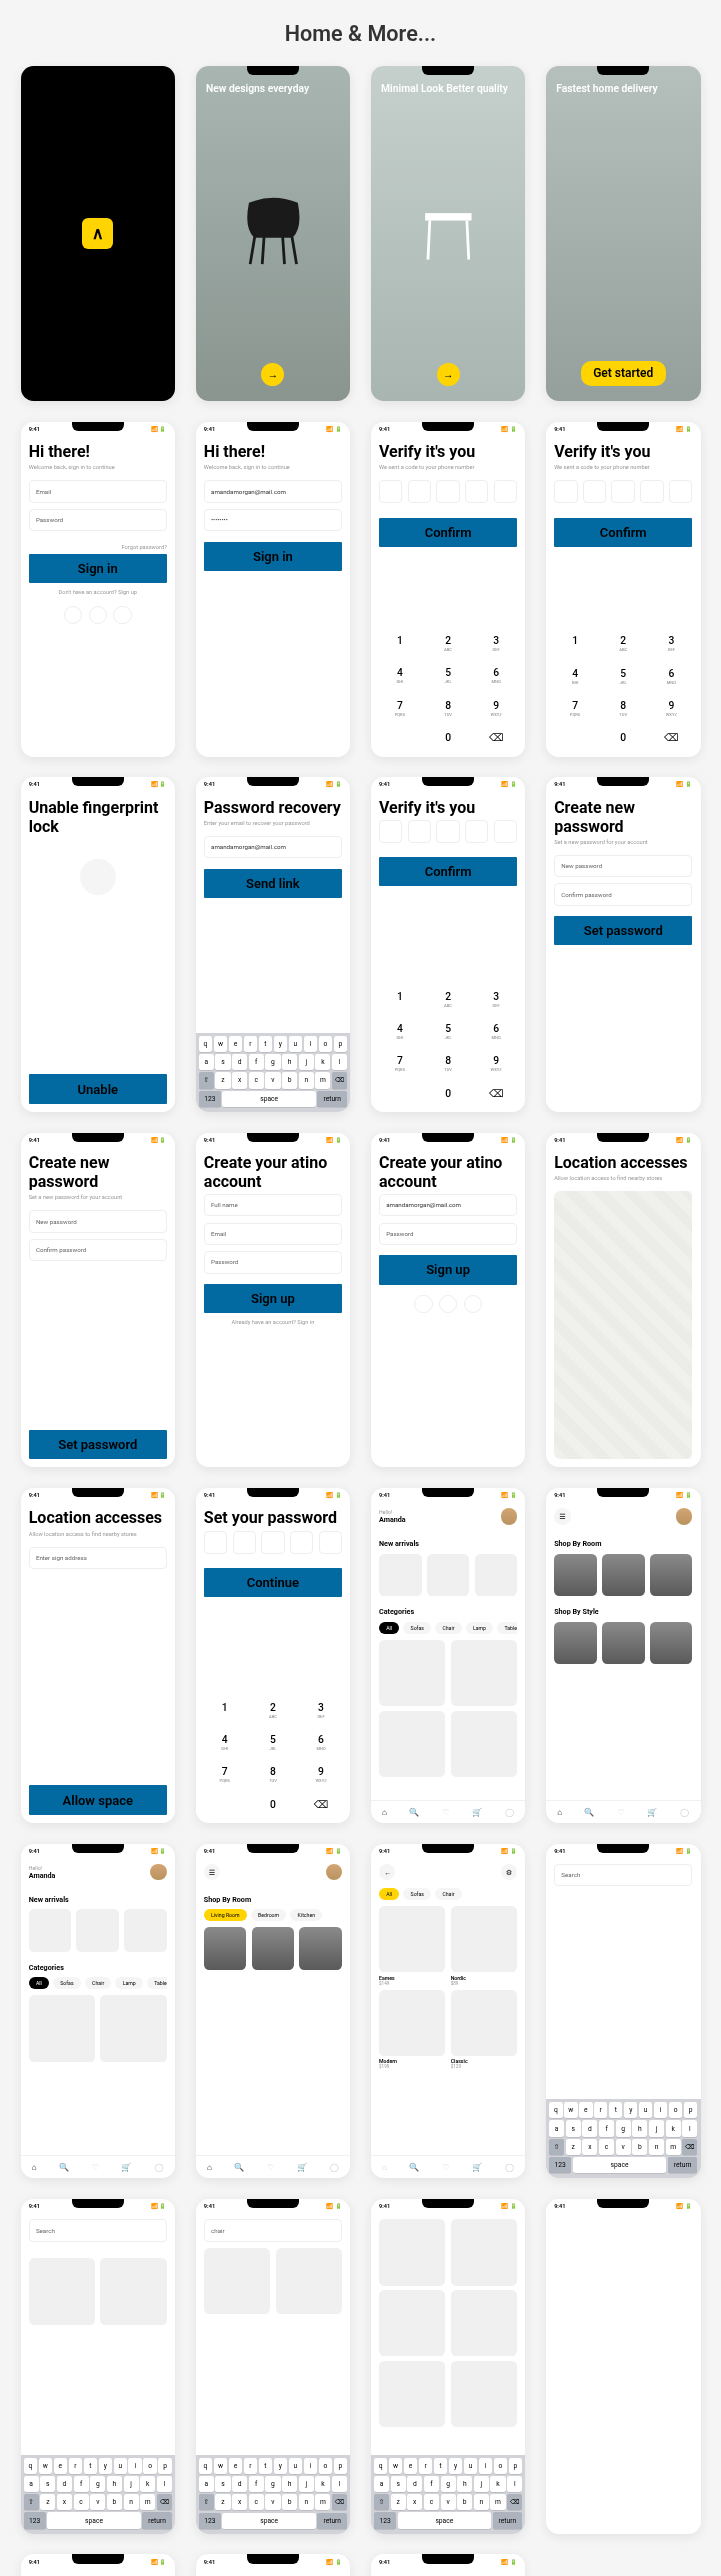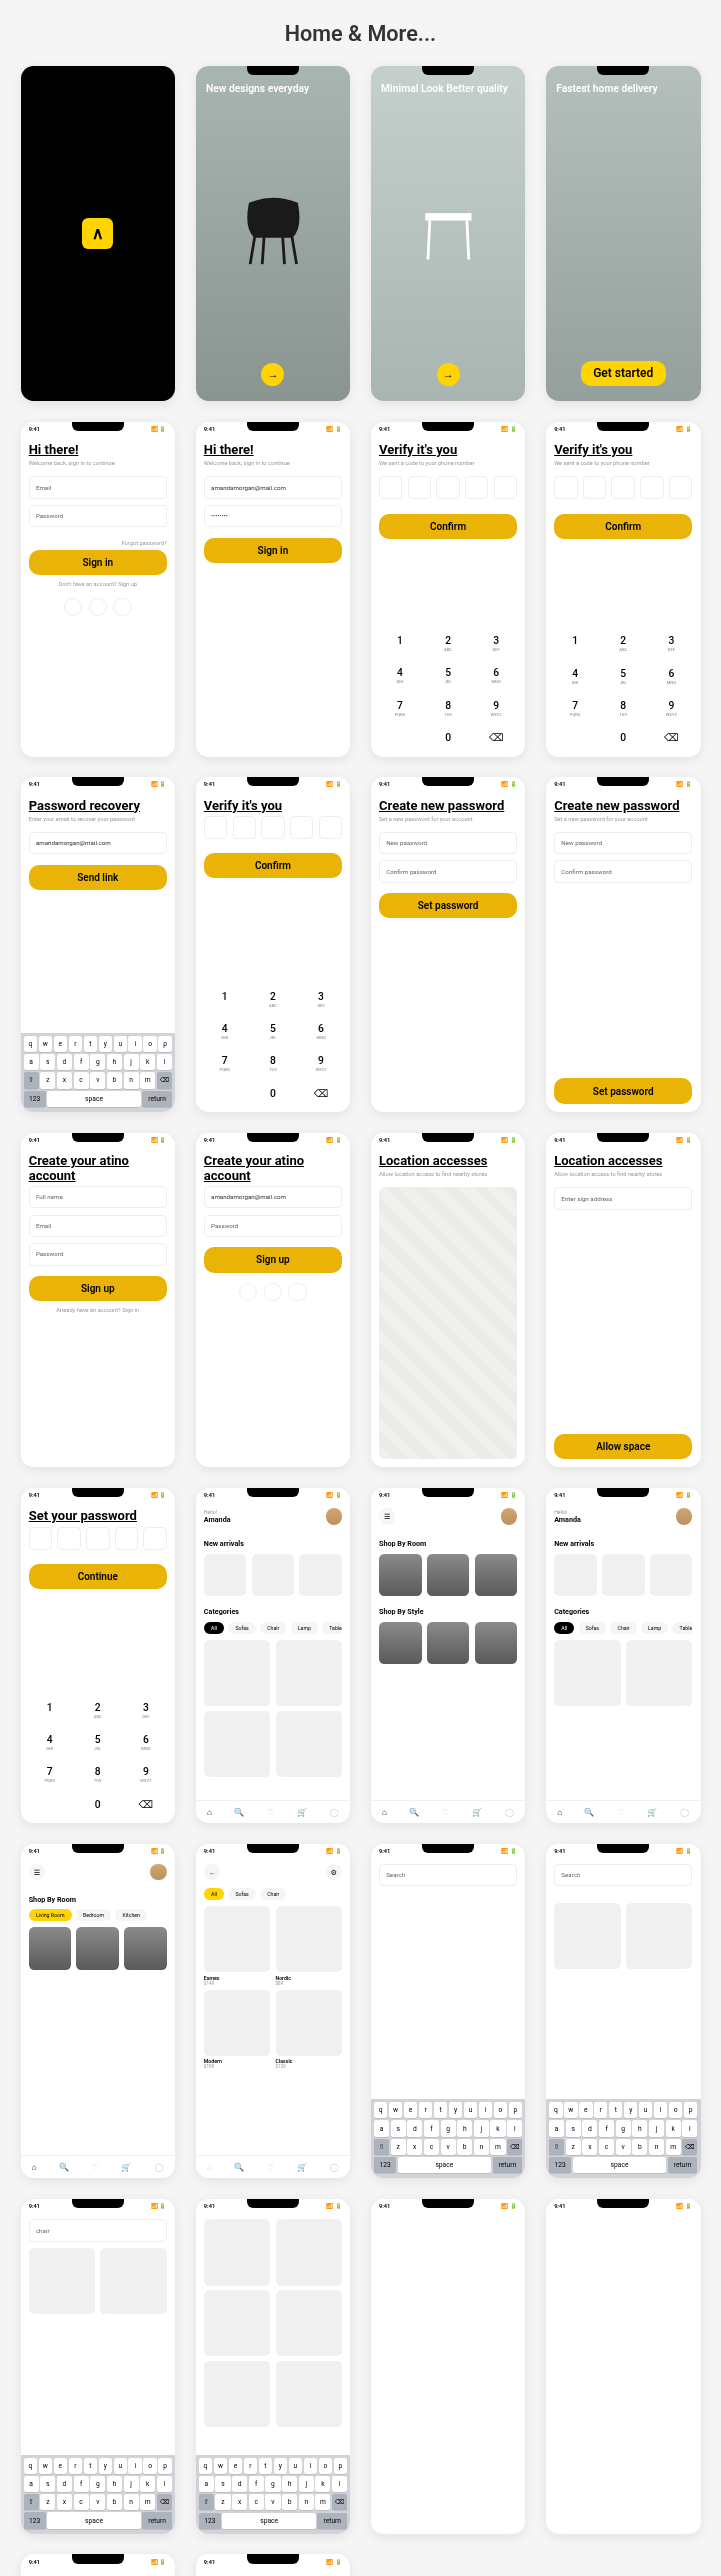--- a/index.html
+++ b/index.html
@@ -112,45 +112,44 @@
 .pill-btn-sm {
   background: #FFD400;
   padding: 5.2px 12.4px;
   border-radius: 10.3px;
   font-size: 12px;
   font-weight: 600;
   margin: 0 auto 15.5px;
   display: inline-block;
 }
 .h1 {
-  font-size: 13px;
+  font-size: 16px;
   font-weight: 700;
   margin-bottom: 3.1px;
-  text-decoration: underline;
 }
 .sub {
   font-size: 5.7px;
   color: #999;
   margin-bottom: 10.3px;
 }
 .input {
   border: 0.5px solid #eee;
   border-radius: 4.1px;
   padding: 6.2px;
   margin-bottom: 6.2px;
   font-size: 6.2px;
   color: #666;
 }
 .input.filled { color: #333; }
 .btn {
-  background: #eab308;
-  border-radius: 10px;
+  background: #0369a1;
+  border-radius: 1px;
   padding: 7.2px;
   text-align: center;
-  font-size: 10px;
+  font-size: 13px;
   font-weight: 600;
   margin-top: 4.1px;
 }
 .link-row {
   text-align: center;
   font-size: 5.7px;
   color: #999;
   margin-top: 6.2px;
 }
 .otp-row {
@@ -471,20 +470,33 @@
           <div class="key">7<span class="key-sub">PQRS</span></div>
           <div class="key">8<span class="key-sub">TUV</span></div>
           <div class="key">9<span class="key-sub">WXYZ</span></div>
           <div class="key"></div>
           <div class="key">0</div>
           <div class="key">⌫</div>
         </div>
   </div>
 </div>
 
+<div class="screen">
+  <div class="notch"></div>
+  <div class="status-bar">
+        <span>9:41</span>
+        <span>📶 🔋</span>
+      </div>
+  <div class="screen-content">
+    <div class="h1">Unable fingerprint
+lock</div>
+    <div class="fingerprint"></div>
+    <div style="margin-top:auto" class="btn">Unable</div>
+  </div>
+</div>
 
 <div class="screen">
   <div class="notch"></div>
   <div class="status-bar">
         <span>9:41</span>
         <span>📶 🔋</span>
       </div>
   <div class="screen-content">
     <div class="h1">Password recovery</div>
     <div class="sub">Enter your email to recover your password</div>

